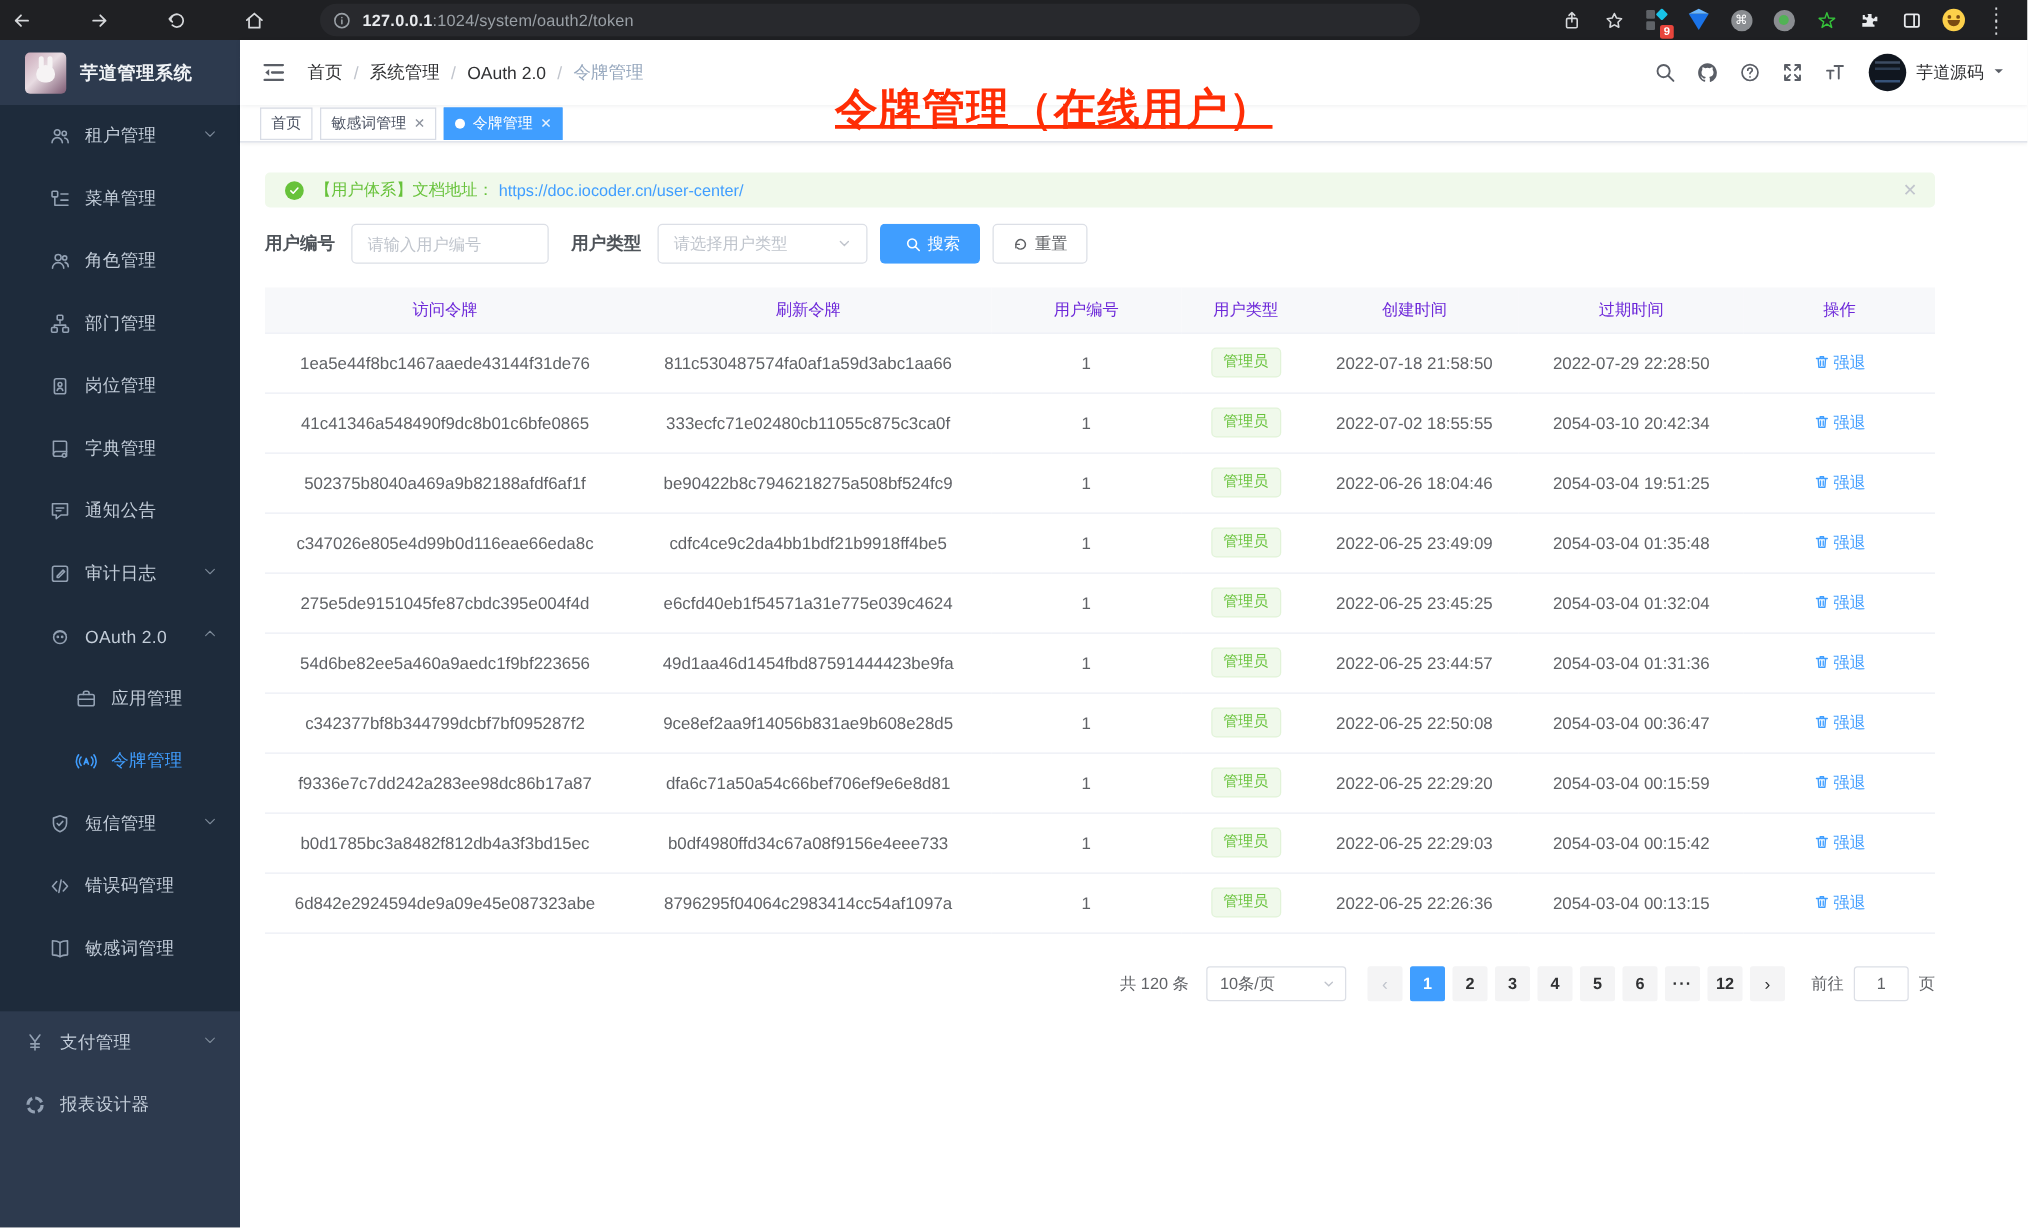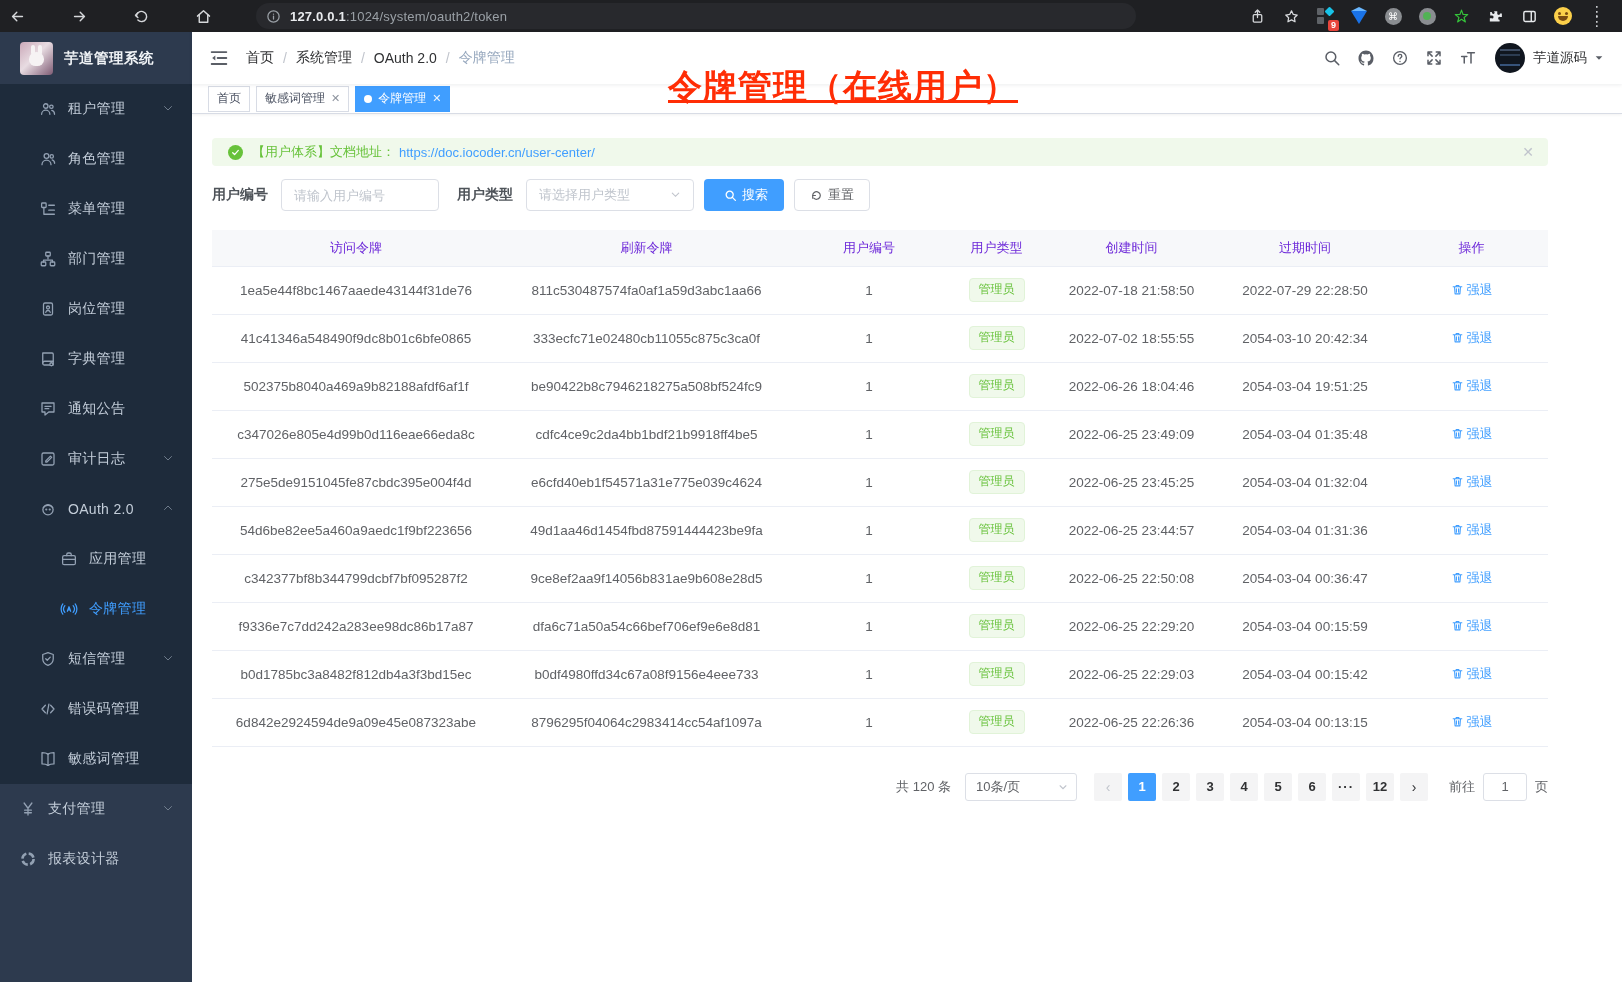--- a/index.html
+++ b/index.html
@@ -34,21 +34,21 @@
   
   .app { position:absolute; top:32px; left:0; right:0; bottom:0; display:flex; }
   .sidebar { width:192px; background:#1e2b3b; display:flex; flex-direction:column; flex:0 0 auto; }
   .logo-bar { height:52px; background:#2d3a4e; display:flex; align-items:center; padding:0 0 0 20px; flex:0 0 auto; }
   .logo-img { width:33px; height:33px; border-radius:4px; background:linear-gradient(135deg,#caa8b8 0%,#e8dce2 45%,#7e5b74 100%); position:relative; overflow:hidden; flex:0 0 auto; }
   .logo-img:before { content:""; position:absolute; left:9px; top:10px; width:15px; height:14px; border-radius:50% 50% 45% 45%; background:#f6f3f4; }
   .logo-img:after { content:""; position:absolute; left:11px; top:3px; width:4px; height:10px; border-radius:4px; background:#f6f3f4; box-shadow:7px 0 0 #f6f3f4; }
   .logo-title { color:#f0f3f6; font-size:14.5px; font-weight:700; margin-left:11px; letter-spacing:.5px; }
 
   .menu-top { flex:0 0 auto; }
-  .menu-bottom { flex:1 1 auto; background:#2d3a4e; }
+  .menu-bottom { flex:1 1 auto; background:#2d3a4e;margin-top:25px; }
   .menu-item { height:50px; display:flex; align-items:center; padding-left:39px; position:relative; cursor:pointer; }
   .menu-item .icon { width:18px; height:18px; color:#93a1b3; margin-right:11px; flex:0 0 auto; }
   .menu-item .icon svg { width:18px; height:18px; display:block; }
   .menu-item .mlabel { color:#c3cdd9; font-size:14px; letter-spacing:.3px; white-space:nowrap; }
   .menu-item .chev { position:absolute; right:18px; color:#7d8a99; }
   .menu-item .chev svg { width:12px; height:12px; }
   .menu-item .chev.up svg { transform:rotate(180deg); }
   .menu-item.sub { padding-left:60px; }
   .menu-bottom .menu-item { padding-left:19px; }
   .menu-item.active .mlabel, .menu-item.active .icon { color:#409eff; }
@@ -235,36 +235,36 @@
               </svg>
             </span>
             <span class="mlabel">租户管理</span>
             <span class="chev down"><svg viewBox="0 0 24 24" fill="none" stroke="currentColor" stroke-width="1.7" stroke-linecap="round" stroke-linejoin="round">
                 <path d="M5 9l7 7 7-7"></path>
               </svg></span>
           </div>
           <div class="menu-item">
             <span class="icon ">
               <svg viewBox="0 0 24 24" fill="none" stroke="currentColor" stroke-width="1.7" stroke-linecap="round" stroke-linejoin="round">
+                <rect x="3.5" y="4" width="6" height="6" rx="1"></rect>
+                <path d="M13 7h7.5M6.5 10v9h6.5M13 13.5h7.5M13 19h7.5"></path>
+              </svg>
+            </span>
+            <span class="mlabel">菜单管理</span>
+          </div>
+          <div class="menu-item">
+            <span class="icon ">
+              <svg viewBox="0 0 24 24" fill="none" stroke="currentColor" stroke-width="1.7" stroke-linecap="round" stroke-linejoin="round">
                 <circle cx="10" cy="8" r="3.2"></circle>
                 <path d="M4 19.5c0-3.3 2.7-6 6-6s6 2.7 6 6"></path>
                 <circle cx="17" cy="8.5" r="2.2"></circle>
                 <path d="M17.5 13.2c2 .5 3.3 2.3 3.3 4.6"></path>
               </svg>
             </span>
             <span class="mlabel">角色管理</span>
-          </div>
-          <div class="menu-item">
-            <span class="icon ">
-              <svg viewBox="0 0 24 24" fill="none" stroke="currentColor" stroke-width="1.7" stroke-linecap="round" stroke-linejoin="round">
-                <rect x="3.5" y="4" width="6" height="6" rx="1"></rect>
-                <path d="M13 7h7.5M6.5 10v9h6.5M13 13.5h7.5M13 19h7.5"></path>
-              </svg>
-            </span>
-            <span class="mlabel">菜单管理</span>
           </div>
           <div class="menu-item">
             <span class="icon ">
               <svg viewBox="0 0 24 24" fill="none" stroke="currentColor" stroke-width="1.7" stroke-linecap="round" stroke-linejoin="round">
                 <rect x="9" y="3" width="6" height="5" rx="1"></rect>
                 <rect x="3" y="16" width="6" height="5" rx="1"></rect>
                 <rect x="15" y="16" width="6" height="5" rx="1"></rect>
                 <path d="M12 8v3.5M6 16v-2.5h12V16"></path>
               </svg>
             </span>

